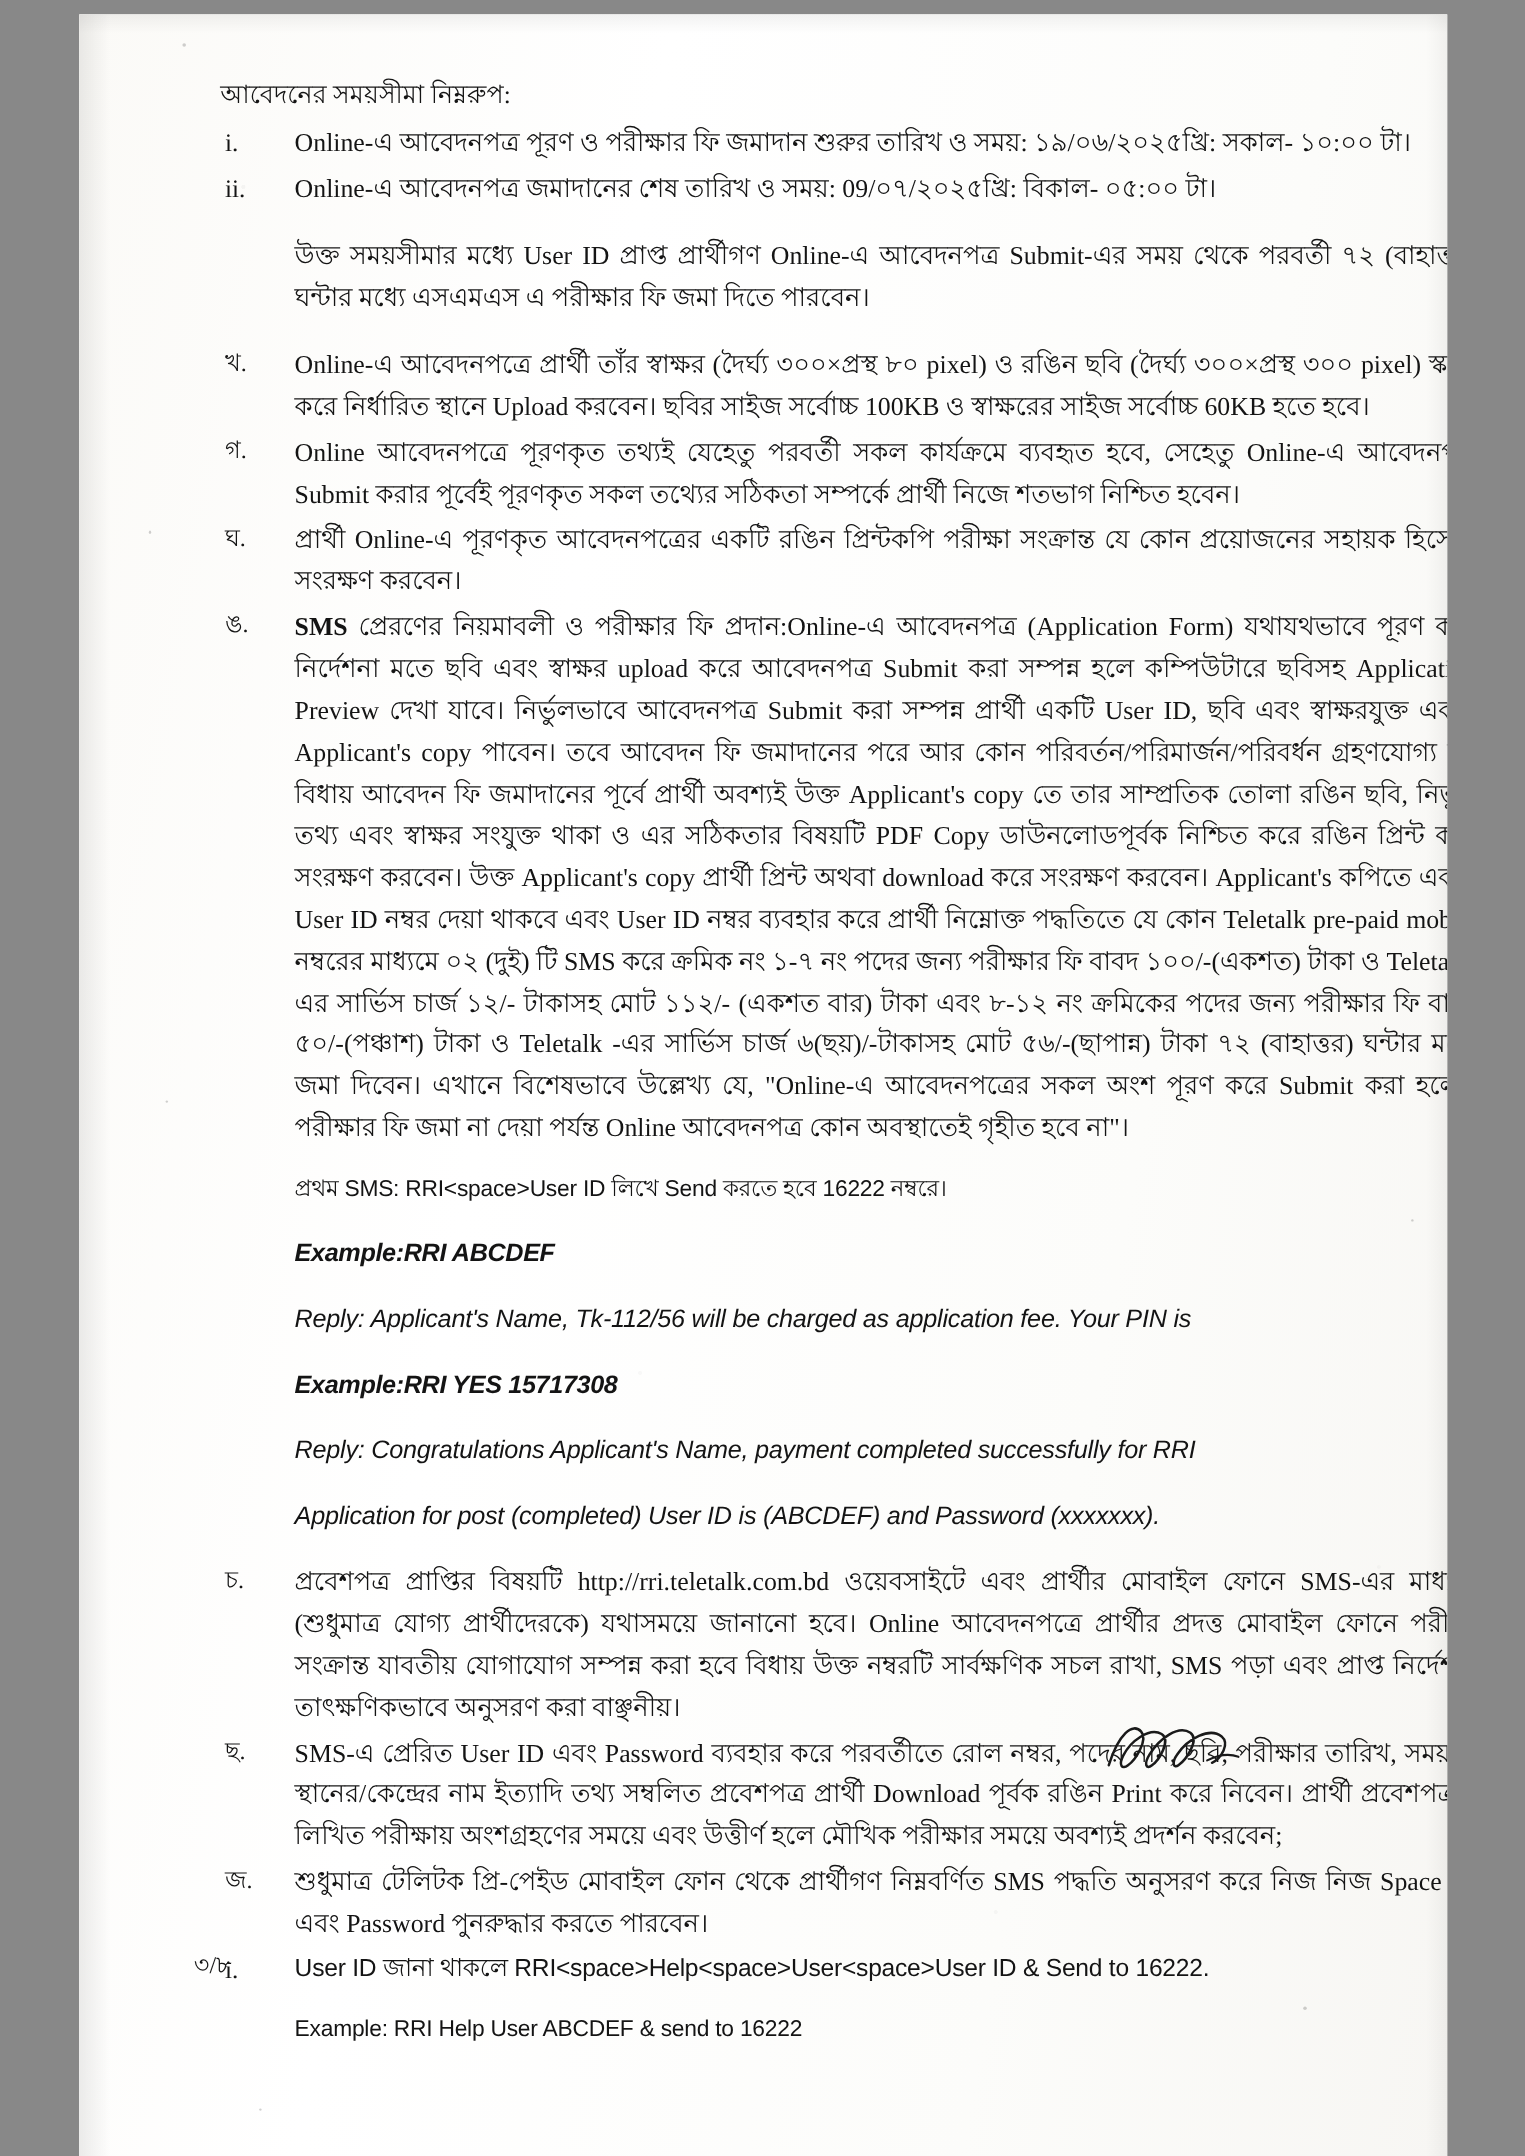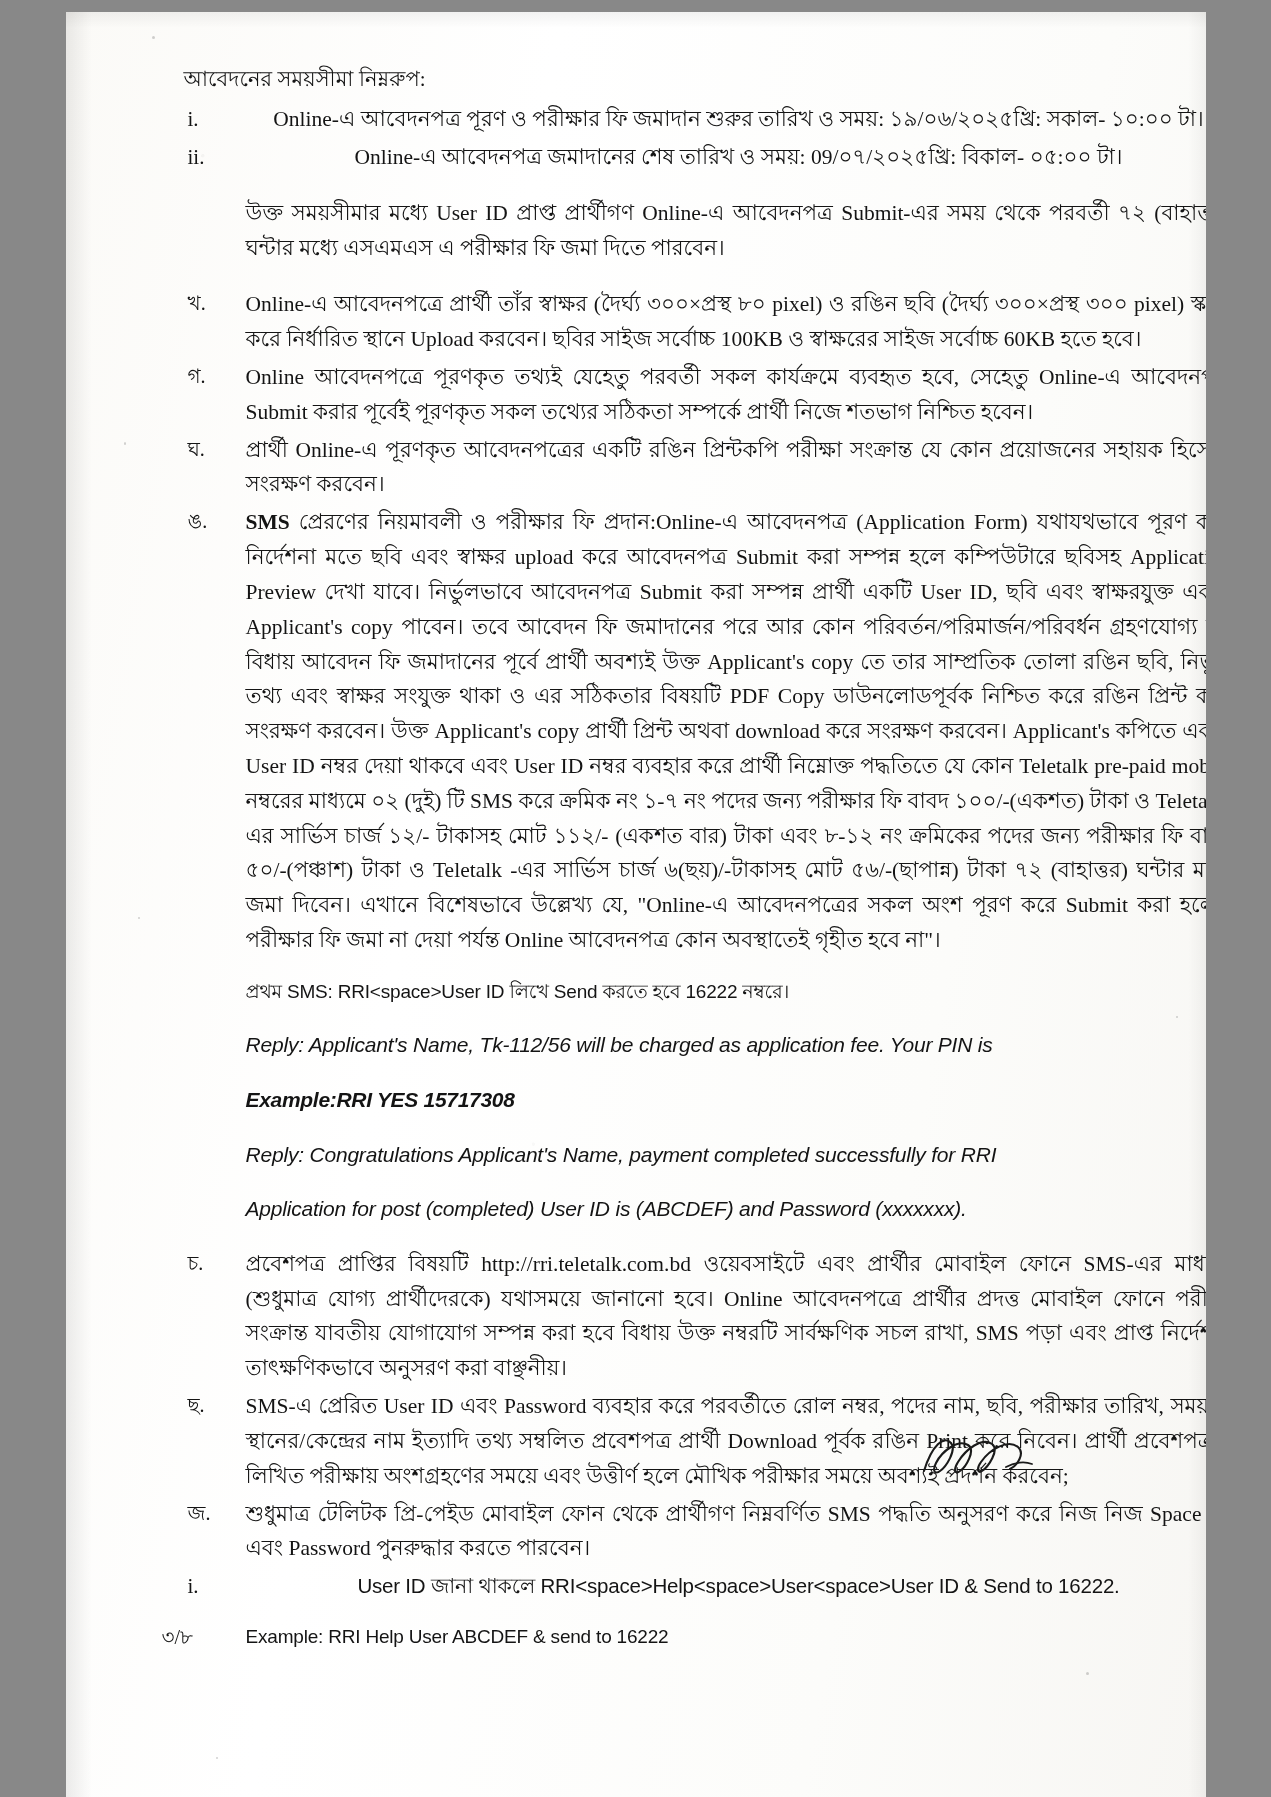--- a/index.html
+++ b/index.html
@@ -71,21 +71,21 @@
     font-size: 21px;
   }
   .body {
     flex: 1 1 auto;
     font-size: 21.5px;
     line-height: 1.62;
     text-align: justify;
     text-justify: inter-word;
     hyphens: none;
   }
-  .body.nojust { text-align: center; }
+  .body.nojust { text-align: left; }
   .sub {
     margin-left: 62px;
     font-size: 21.5px;
     line-height: 1.62;
     text-align: justify;
   }
 
   .b { font-weight: bold; }
 
   
@@ -181,20 +181,21 @@
       <span class="marker">ঘ.</span>
       <span class="body">প্রার্থী Online-এ পূরণকৃত আবেদনপত্রের একটি রঙিন প্রিন্টকপি পরীক্ষা সংক্রান্ত যে কোন প্রয়োজনের সহায়ক হিসেবে সংরক্ষণ করবেন।</span>
     </div>
 
     <div class="item">
       <span class="marker">ঙ.</span>
       <span class="body"><span class="b">SMS</span> <span>প্রেরণের নিয়মাবলী ও পরীক্ষার ফি প্রদান:Online-এ আবেদনপত্র (Application Form) যথাযথভাবে পূরণ করে নির্দেশনা মতে ছবি এবং স্বাক্ষর upload করে আবেদনপত্র Submit করা সম্পন্ন হলে কম্পিউটারে ছবিসহ Application Preview দেখা যাবে। নির্ভুলভাবে আবেদনপত্র Submit করা সম্পন্ন প্রার্থী একটি User ID, ছবি এবং স্বাক্ষরযুক্ত একটি Applicant's copy পাবেন। তবে আবেদন ফি জমাদানের পরে আর কোন পরিবর্তন/পরিমার্জন/পরিবর্ধন গ্রহণযোগ্য নয় বিধায় আবেদন ফি জমাদানের পূর্বে প্রার্থী অবশ্যই উক্ত Applicant's copy তে তার সাম্প্রতিক তোলা রঙিন ছবি, নির্ভুল তথ্য এবং স্বাক্ষর সংযুক্ত থাকা ও এর সঠিকতার বিষয়টি PDF Copy ডাউনলোডপূর্বক নিশ্চিত করে রঙিন প্রিন্ট করে সংরক্ষণ করবেন। উক্ত Applicant's copy প্রার্থী প্রিন্ট অথবা download করে সংরক্ষণ করবেন। Applicant's কপিতে একটি User ID নম্বর দেয়া থাকবে এবং User ID নম্বর ব্যবহার করে প্রার্থী নিম্নোক্ত পদ্ধতিতে যে কোন Teletalk pre-paid mobile নম্বরের মাধ্যমে ০২ (দুই) টি SMS করে ক্রমিক নং ১-৭ নং পদের জন্য পরীক্ষার ফি বাবদ ১০০/-(একশত) টাকা ও Teletalk-এর সার্ভিস চার্জ ১২/- টাকাসহ মোট ১১২/- (একশত বার) টাকা এবং ৮-১২ নং ক্রমিকের পদের জন্য পরীক্ষার ফি বাবদ ৫০/-(পঞ্চাশ) টাকা ও Teletalk -এর সার্ভিস চার্জ ৬(ছয়)/-টাকাসহ মোট ৫৬/-(ছাপান্ন) টাকা ৭২ (বাহাত্তর) ঘন্টার মধ্যে জমা দিবেন। এখানে বিশেষভাবে উল্লেখ্য যে, "Online-এ আবেদনপত্রের সকল অংশ পূরণ করে Submit করা হলেও পরীক্ষার ফি জমা না দেয়া পর্যন্ত Online আবেদনপত্র কোন অবস্থাতেই গৃহীত হবে না"।</span></span>
     </div>
 
     <p class="sms-plain">প্রথম SMS: RRI&lt;space&gt;User ID লিখে Send করতে হবে 16222 নম্বরে।</p>
+    <p class="sms-line bold">Example:RRI ABCDEF</p>
     <p class="sms-line">Reply: Applicant's Name, Tk-112/56 will be charged as application fee. Your PIN is</p>
     <p class="sms-line bold">Example:RRI YES 15717308</p>
     <p class="sms-line">Reply: Congratulations Applicant's Name, payment completed successfully for RRI</p>
     <p class="sms-line">Application for post (completed) User ID is (ABCDEF) and Password (xxxxxxx).</p>
 
     <div class="item">
       <span class="marker">চ.</span>
       <span class="body">প্রবেশপত্র প্রাপ্তির বিষয়টি http://rri.teletalk.com.bd ওয়েবসাইটে এবং প্রার্থীর মোবাইল ফোনে SMS-এর মাধ্যমে (শুধুমাত্র যোগ্য প্রার্থীদেরকে) যথাসময়ে জানানো হবে। Online আবেদনপত্রে প্রার্থীর প্রদত্ত মোবাইল ফোনে পরীক্ষা সংক্রান্ত যাবতীয় যোগাযোগ সম্পন্ন করা হবে বিধায় উক্ত নম্বরটি সার্বক্ষণিক সচল রাখা, SMS পড়া এবং প্রাপ্ত নির্দেশনা তাৎক্ষণিকভাবে অনুসরণ করা বাঞ্ছনীয়।</span>
     </div>
     <div class="item">

